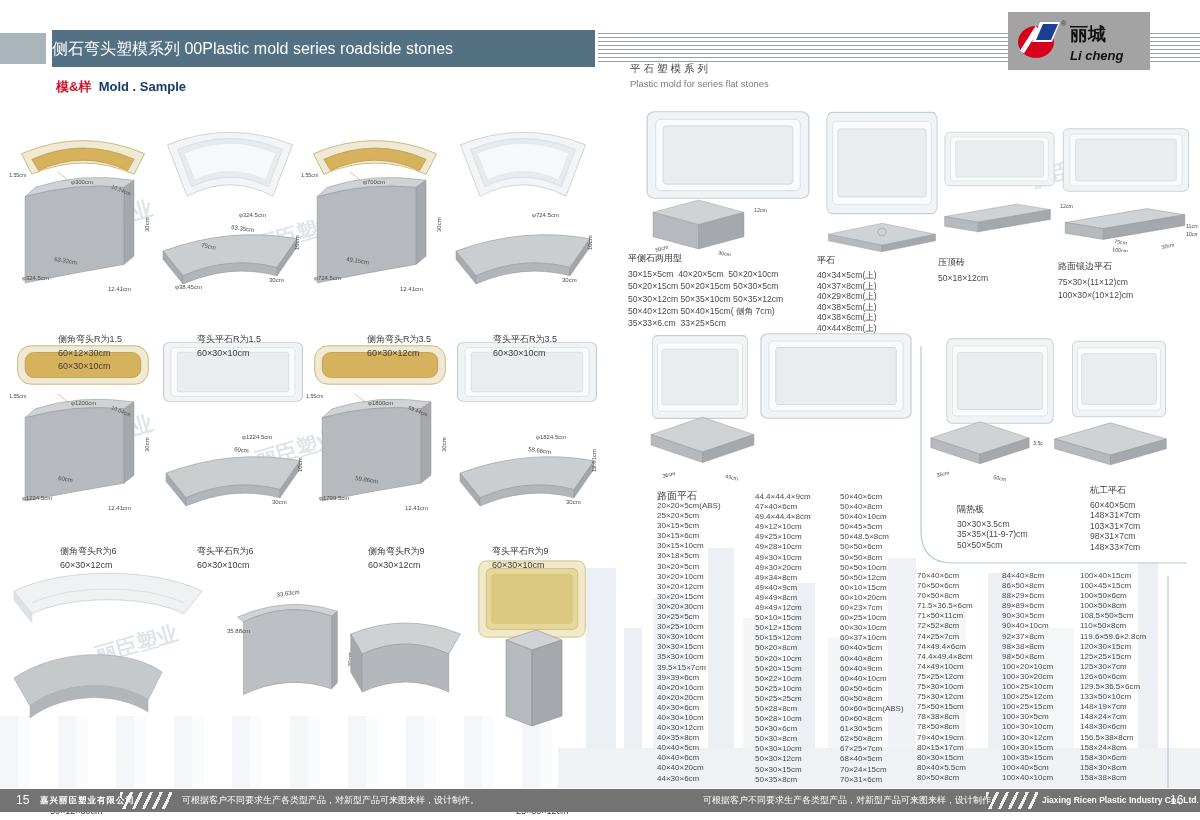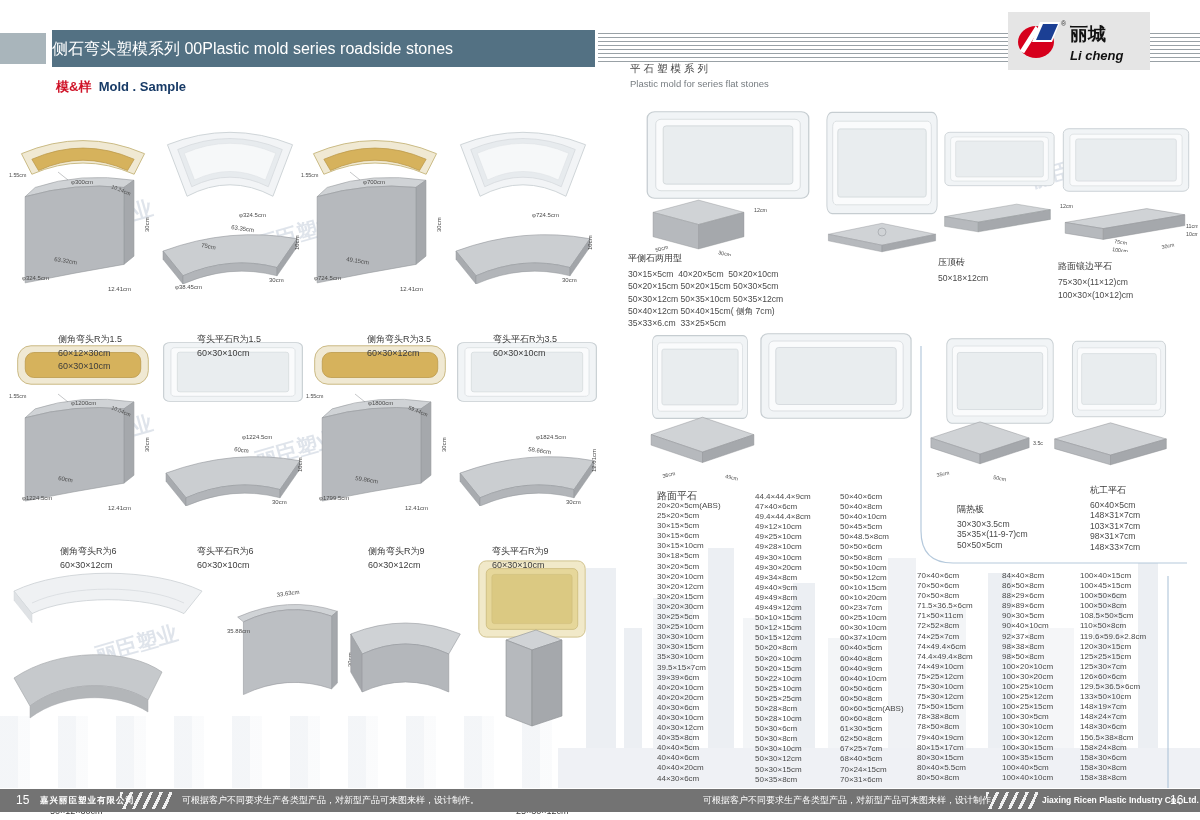--- a/index.html
+++ b/index.html
@@ -5,21 +5,21 @@
   html,body{margin:0;padding:0;background:#fff;}
   #page{position:relative;width:1200px;height:820px;background:#fff;overflow:hidden;
         font-family:"Liberation Sans","DejaVu Sans",sans-serif;color:#333;}
   .abs{position:absolute;}
   
   .hdr-block{left:0;top:33px;width:46px;height:31px;background:#a9b5bb;}
   .hdr-bar{left:52px;top:30px;width:543px;height:37px;background:#537183;color:#fff;
            font-size:16px;line-height:37px;padding-left:0;box-sizing:border-box;white-space:nowrap;}
   .pinstripes{left:598px;top:33px;width:602px;height:29px;
       background:repeating-linear-gradient(180deg,#99a1a6 0 1px,transparent 1px 4px);}
-  .logo-patch{left:1008px;top:12px;width:142px;height:58px;background:#e5e5e5;}
+  .logo-patch{left:1008px;top:12px;width:142px;height:58px;background:#a3a3a3;}
   .sample-title{left:56px;top:78px;font-size:13px;font-weight:bold;white-space:nowrap;}
   .sample-cn{color:#cf1126;}
   .sample-en{color:#173a66;}
   .r-hdr{left:630px;top:62px;}
   .r-hdr-cn{font-size:10.5px;letter-spacing:3px;color:#4a4a4a;}
   .r-hdr-en{font-size:9.5px;color:#767c80;margin-top:2px;}
   
   .plabel{font-size:9px;color:#3c3c3c;line-height:13.5px;white-space:nowrap;}
   .pname{font-weight:500;margin-top:43px;}
   
@@ -391,20 +391,32 @@
   </svg>
 
   <div class="abs g-dual" style="left:628px;top:252px;width:220px">
     <div class="gtitle">平侧石两用型</div>
     <div class="glines">
         <div>30×15×5cm  40×20×5cm  50×20×10cm</div>
         <div>50×20×15cm 50×20×15cm 50×30×5cm</div>
         <div>50×30×12cm 50×35×10cm 50×35×12cm</div>
         <div>50×40×12cm 50×40×15cm( 侧角 7cm)</div>
         <div>35×33×6.cm  33×25×5cm</div>
+      </div>
+  </div>
+  <div class="abs g-flat" style="left:817px;top:254px;width:110px">
+    <div class="gtitle">平石</div>
+    <div class="glines">
+        <div>40×34×5cm(上)</div>
+        <div>40×37×8cm(上)</div>
+        <div>40×29×8cm(上)</div>
+        <div>40×38×5cm(上)</div>
+        <div>40×38×6cm(上)</div>
+        <div>40×44×8cm(上)</div>
+        <div>40×41×8cm((上)</div>
       </div>
   </div>
   <div class="abs g-small" style="left:938px;top:256px;width:90px">
     <div class="gtitle">压顶砖</div>
     <div class="glines">
         <div>50×18×12cm</div>
       </div>
   </div>
   <div class="abs g-small" style="left:1058px;top:260px;width:130px">
     <div class="gtitle">路面镶边平石</div>

